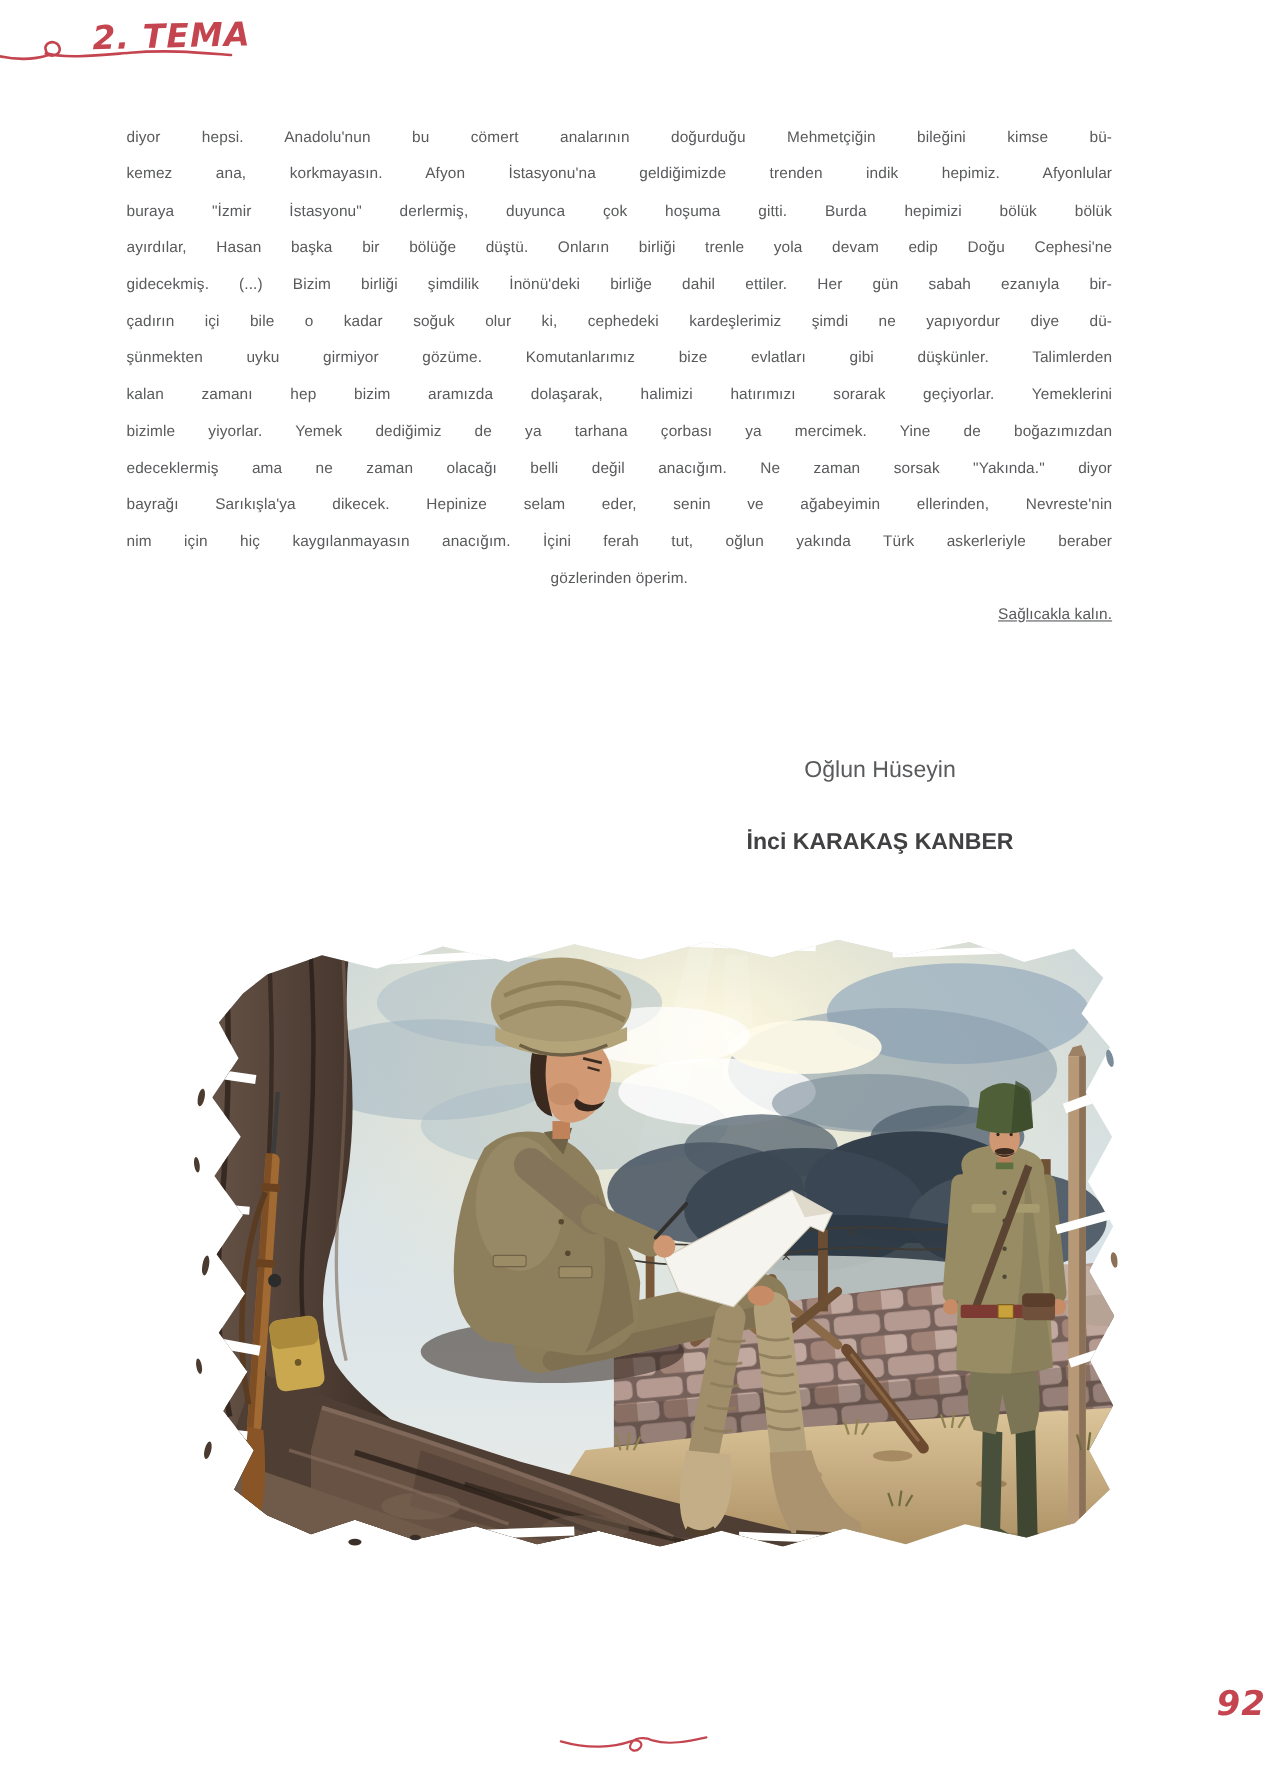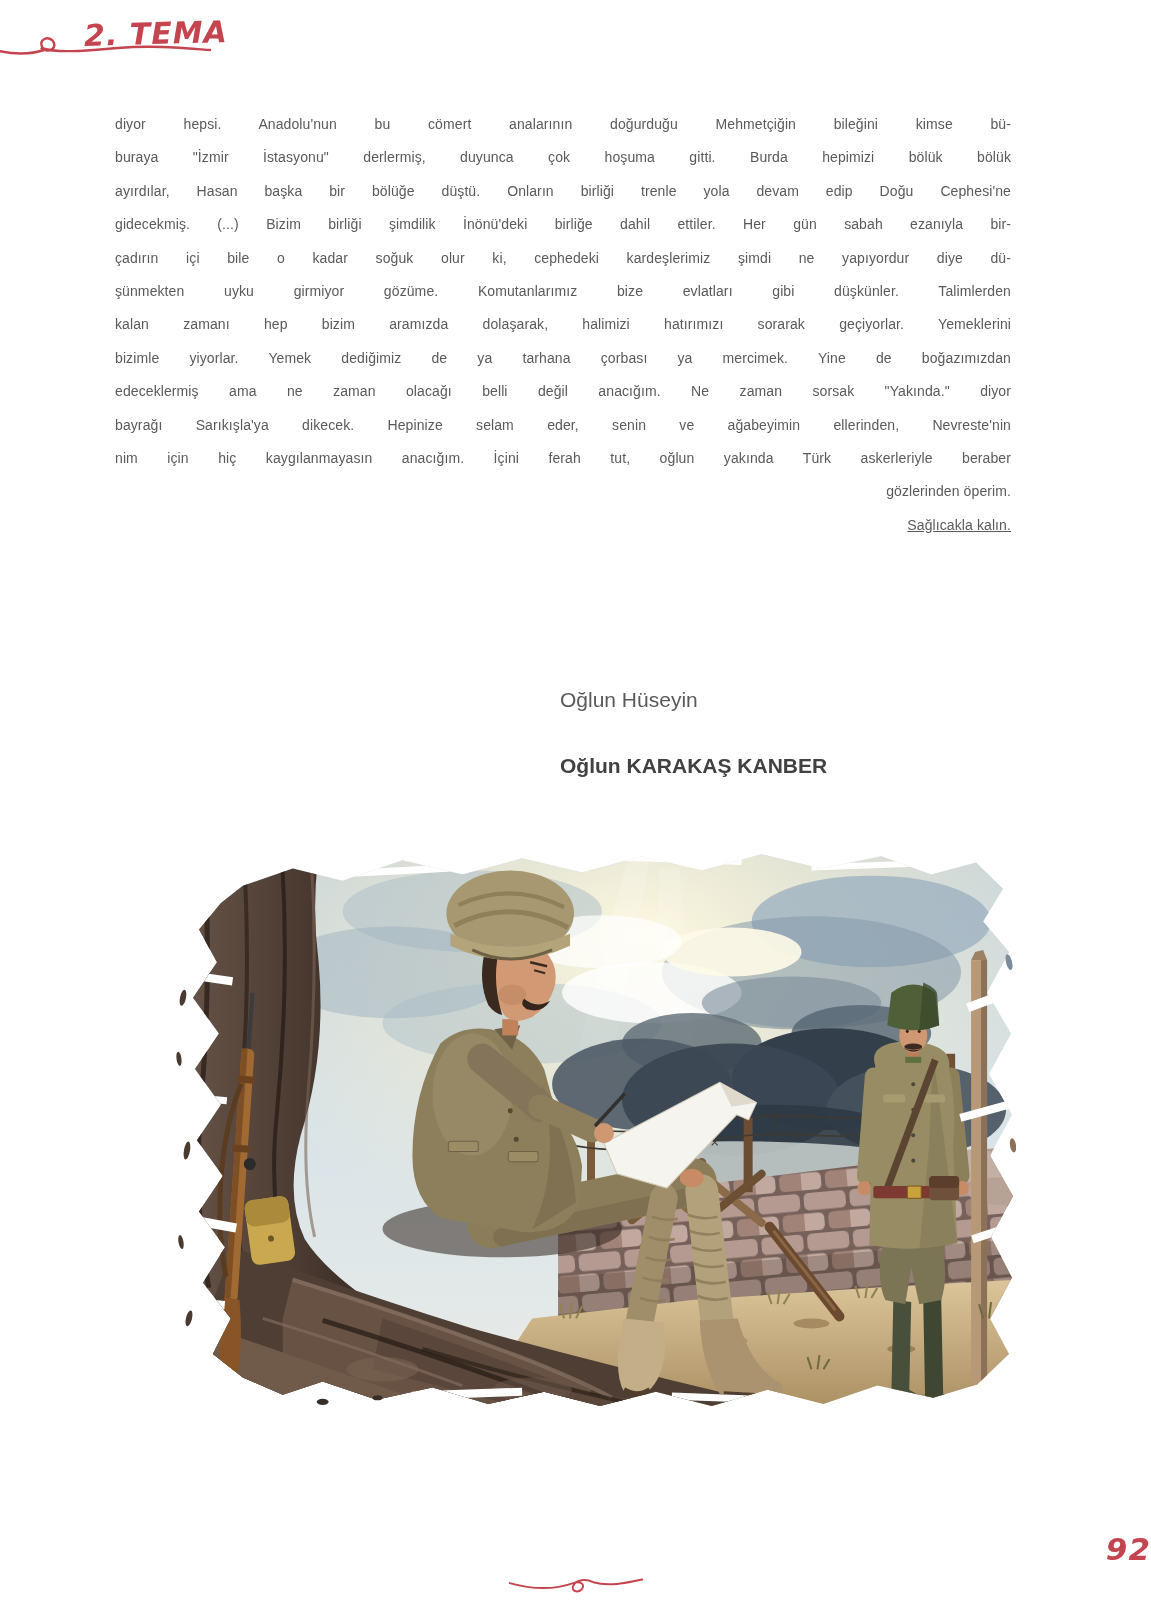--- a/index.html
+++ b/index.html
@@ -8,25 +8,25 @@
 
   
   .header-swirl{position:absolute;left:-2px;top:34px;width:215px;height:26px;}
   .tema-title{position:absolute;left:84px;top:16px;font:italic 700 30px "DejaVu Sans",sans-serif;
         color:#c4454f;letter-spacing:1px;transform:rotate(-1.5deg);}
 
   
   .letter-body{position:absolute;left:115px;top:108px;width:896px;color:#595a5c;
         font-size:14px;line-height:33.4px;letter-spacing:.1px;}
   .jline{text-align:justify;text-align-last:justify;height:33.4px;overflow:hidden;}
-  .closing{text-align:right;height:33.4px;}
+  .closing{text-align:center;height:33.4px;}
   .farewell{text-align:right;padding-left:38px;height:33.4px;text-decoration:underline;}
 
   
-  .sig-block{position:absolute;left:560px;top:688px;width:480px;color:#595a5c;}
+  .sig-block{position:absolute;left:560px;top:688px;width:480px;text-align:center;color:#595a5c;}
   .signature{font-size:21px;}
   .author{margin-top:42px;font-weight:700;color:#414042;font-size:21px;}
   .abridged{margin-top:10px;font-size:21px;}
 
   
   .illustration{position:absolute;left:173px;top:840px;width:843px;height:570px;margin:0;}
   .illustration svg{display:block;width:100%;height:100%;}
 
   
   .page-number{position:absolute;left:0;right:0;top:1531px;text-align:right;
@@ -41,20 +41,21 @@
   <svg class="header-swirl" viewBox="0 0 215 26">
     <path d="M1,17 C20,21 34,20 46,16 c -9,-11 7,-16 10,-7 c 2,7 -8,10 -13,5 C60,20 95,16 120,14 C155,11 185,14 212,16" fill="none" stroke="#c4454f" stroke-width="2.4" stroke-linecap="round"></path>
   </svg>
   <div class="tema-title">2. TEMA</div>
 
   <div class="letter-body">
     <div>
 
         <div class="jline">diyor hepsi. Anadolu'nun bu cömert analarının doğurduğu Mehmetçiğin bileğini kimse bü-</div>
 
+        <div class="jline">kemez ana, korkmayasın. Afyon İstasyonu'na geldiğimizde trenden indik hepimiz. Afyonlular</div>
 
         <div class="jline">buraya "İzmir İstasyonu" derlermiş, duyunca çok hoşuma gitti. Burda hepimizi bölük bölük</div>
 
         <div class="jline">ayırdılar, Hasan başka bir bölüğe düştü. Onların birliği trenle yola devam edip Doğu Cephesi'ne</div>
 
         <div class="jline">gidecekmiş. (...) Bizim birliği şimdilik İnönü'deki birliğe dahil ettiler. Her gün sabah ezanıyla bir-</div>
 
 
         <div class="jline">çadırın içi bile o kadar soğuk olur ki, cephedeki kardeşlerimiz şimdi ne yapıyordur diye dü-</div>
 
@@ -71,21 +72,21 @@
         <div class="jline">bayrağı Sarıkışla'ya dikecek. Hepinize selam eder, senin ve ağabeyimin ellerinden, Nevreste'nin</div>
 
         <div class="jline">nim için hiç kaygılanmayasın anacığım. İçini ferah tut, oğlun yakında Türk askerleriyle beraber</div>
       </div>
     <div class="closing">gözlerinden öperim.</div>
     <div class="farewell">Sağlıcakla kalın.</div>
   </div>
 
   <div class="sig-block">
     <div class="signature">Oğlun Hüseyin</div>
-    <div class="author">Oğlun KARAKAŞ KANBER</div>
+    <div class="author">İnci KARAKAŞ KANBER</div>
   </div>
 
   <figure class="illustration">
     <svg viewBox="0 0 845 560" preserveAspectRatio="none">
       <defs>
         <clipPath id="brush">
           <path d="M70,45 L120,28 L170,40 L230,20 L290,34 L350,18 L410,32 L470,16 L530,30 L590,14 L650,28 L710,16 L760,34 L805,22 L832,48
                    L812,80 L838,110 L816,150 L840,190 L818,230 L841,270 L819,310 L842,350 L820,390 L841,430 L819,470 L838,505 L806,535
                    L762,548 L706,536 L652,554 L596,540 L540,556 L484,542 L428,556 L372,542 L316,554 L260,538 L204,550 L150,532 L110,545
                    L70,528 L40,505 L58,470 L30,435 L52,400 L26,365 L50,330 L24,295 L48,260 L22,225 L46,190 L20,155 L44,120 L26,88 L48,62 Z"></path>

